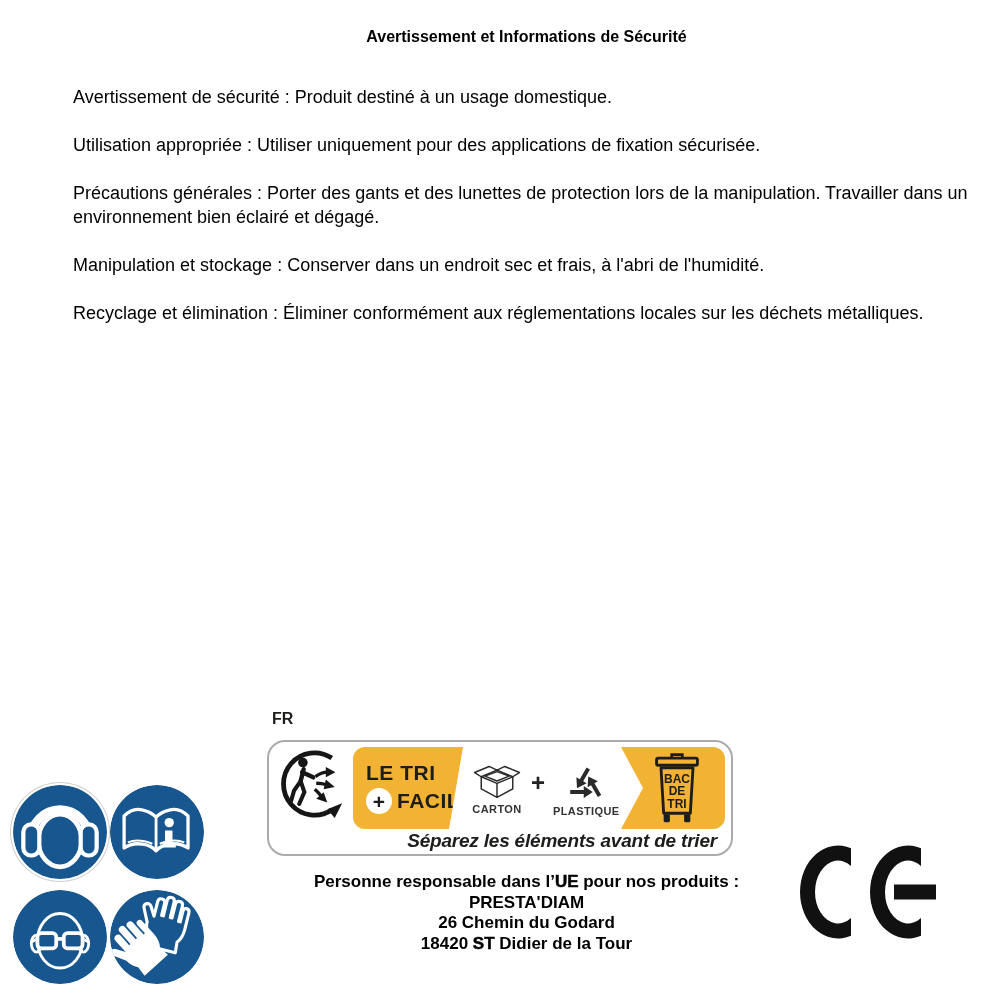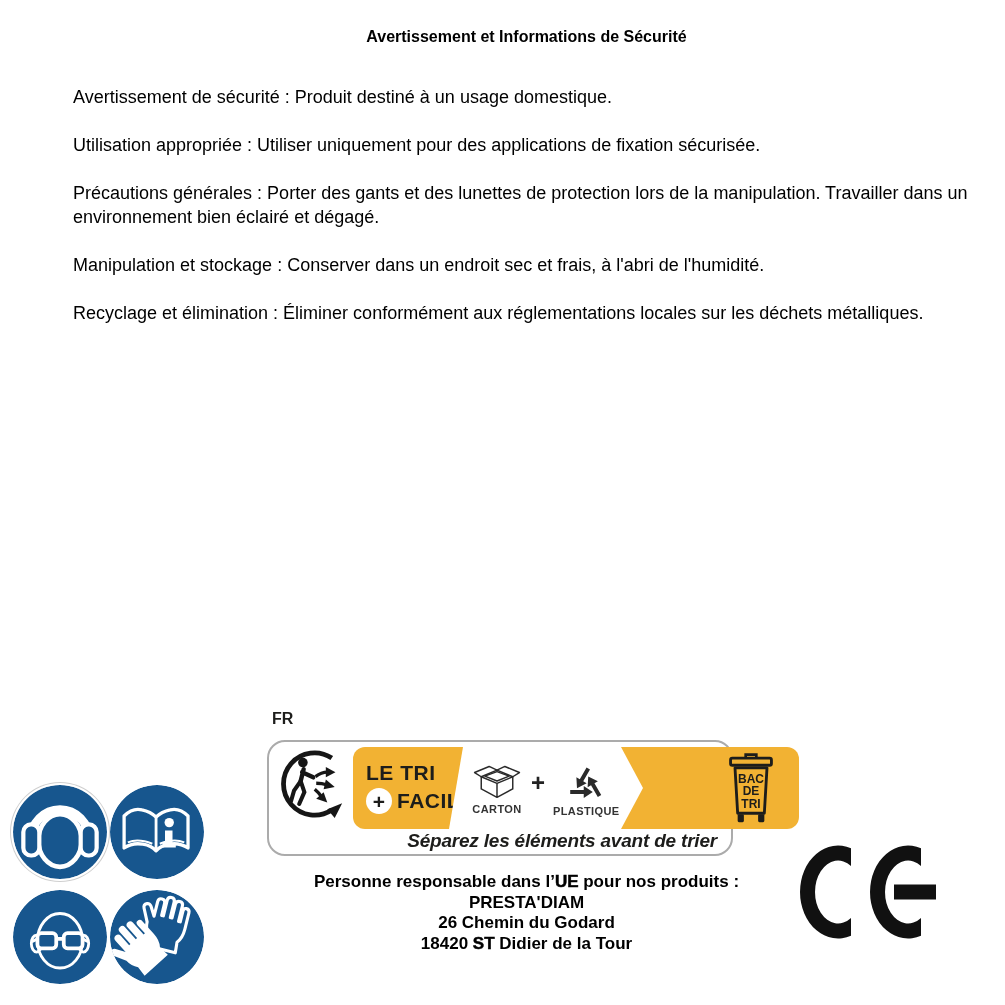--- a/index.html
+++ b/index.html
@@ -24,21 +24,21 @@
   .ringed { box-shadow:0 0 0 2px #fff, 0 0 0 3px #cfcfcf; }
 
   
   .fr-tag { position:absolute; left:272px; top:710px; font-size:16px; font-weight:bold; color:#1d1d1b; }
   .tri-label {
     position:absolute; left:267px; top:740px; width:466px; height:116px;
     background:#fff; border:2px solid #ababab; border-radius:18px; box-sizing:border-box;
   }
   .triman { position:absolute; left:8px; top:5px; }
   .band {
-    position:absolute; left:84px; top:5px; width:446px; height:82px;
+    position:absolute; left:84px; top:5px; width:372px; height:82px;
     background:#F2B233; border-radius:12px;text-decoration:underline;
   }
   .letri { position:absolute; left:13px; top:13px; color:#1d1d1b; }
   .letri .l1 { font-size:21px; font-weight:bold; letter-spacing:0.5px; line-height:25px; }
   .letri .l2 { display:flex; align-items:center; gap:5px; margin-top:3px; }
   .plus-circle {
     width:26px; height:26px; border-radius:50%; background:#fff;
     display:flex; align-items:center; justify-content:center;
     font-size:21px; font-weight:bold; color:#1d1d1b; line-height:1;
   }

